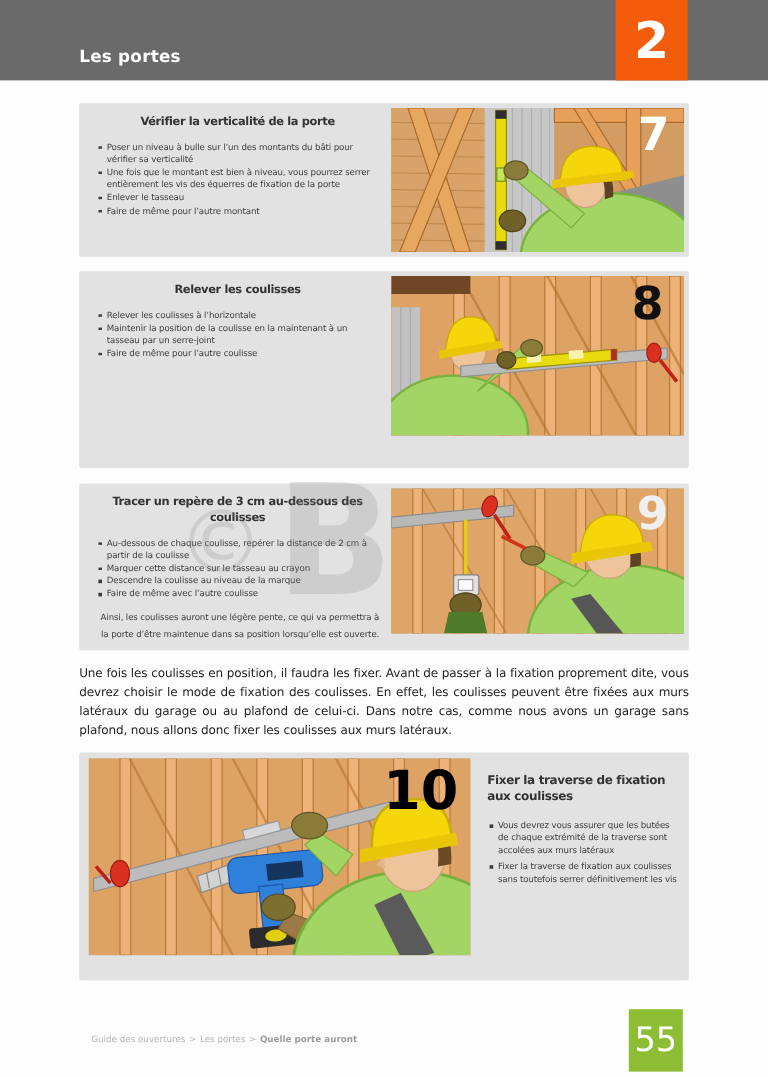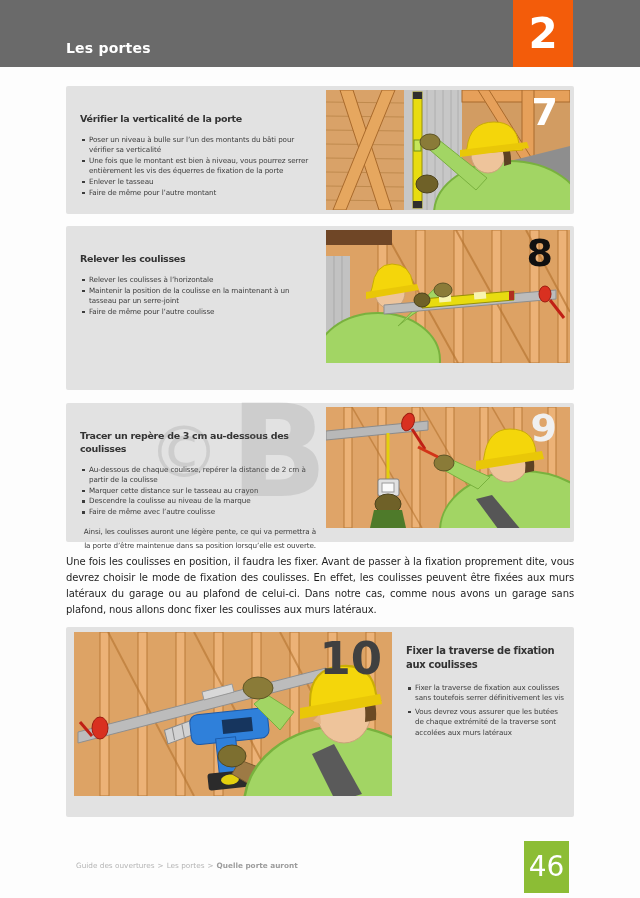--- a/index.html
+++ b/index.html
@@ -30,21 +30,21 @@
     margin-bottom:12px;position:relative;
   }
   #step7{height:128px;}
   #step8{height:164px;margin-bottom:13px;}
   #step9{height:139px;}
   #step10{height:190px;margin-bottom:0;margin-top:0;}
 
   .step-text{flex:1;min-width:0;padding:8px 10px 6px 14px;}
   .step-title{
     font-size:9.5px;font-weight:bold;color:#333333;letter-spacing:-.3px;
-    text-align:left;line-height:1.35;margin-top:19px;
+    text-align:center;line-height:1.35;margin-top:2px;
   }
   #step10 .step-title{text-align:left;margin-top:9px;font-size:10px;}
   .step ul{list-style:none;margin:9px 0 0 0;padding:0;}
   .step li{
     position:relative;font-size:7.2px;letter-spacing:-.1px;color:#3d3d3d;
     line-height:1.38;padding-left:9px;margin-bottom:1px;
   }
   .step li::before{
     content:"";position:absolute;left:2px;top:4px;width:2.5px;height:2.5px;background:#3d3d3d;
   }
@@ -62,21 +62,21 @@
   #step10 .img-box{width:318px;height:164px;margin:5px 0 0 8px;}
   .img-box svg{display:block;width:100%;height:100%;}
 
   .step-num{
     position:absolute;font-weight:bold;font-size:38px;line-height:1;
     font-family:"DejaVu Sans","Liberation Sans",sans-serif;
   }
   #step7 .step-num{top:3px;right:12px;color:#ffffff;}
   #step8 .step-num{top:4px;right:17px;color:#101010;}
   #step9 .step-num{top:2px;right:13px;color:#f0f0f0;}
-  #step10 .step-num{top:4px;right:10px;color:#404040;font-size:45px;}
+  #step10 .step-num{top:4px;right:10px;color:#000000;font-size:45px;}
 
   .paragraph{
     font-size:10px;letter-spacing:-.1px;color:#1f1f1f;line-height:16px;
     text-align:justify;margin:12px 0 9px 0;
   }
 
   
   .watermark{
     position:absolute;left:148px;top:388px;z-index:6;pointer-events:none;
     display:flex;align-items:center;gap:10px;color:rgba(125,125,125,.20);
@@ -343,31 +343,31 @@
             <path d="M288,52 q16,12 14,36 l-11,2 q2,-24 -8,-34 z" fill="#6b4a24"></path>
             <path d="M236,70 q0,-34 32,-36 q30,-2 34,28 l4,6 -70,10 z" fill="#f4d60b" stroke="#c9ac06" stroke-width="2"></path>
             <polygon points="226,76 306,62 308,72 226,87" fill="#e9c708"></polygon>
           </g>
         </svg>
         <div class="step-num">10</div>
       </div>
       <div class="step-text">
         <div class="step-title">Fixer la traverse de fixation aux coulisses</div>
         <ul>
+          <li>Vous devrez vous assurer que les butées de chaque extrémité de la traverse sont accolées aux murs latéraux</li>
           <li>Fixer la traverse de fixation aux coulisses sans toutefois serrer définitivement les vis</li>
-          <li>Vous devrez vous assurer que les butées de chaque extrémité de la traverse sont accolées aux murs latéraux</li>
         </ul>
       </div>
     </div>
 
   </div>
 
   <div class="watermark">
     <span class="wm-symbol">©</span>
     <span class="wm-letter">B</span>
   </div>
 
   <div class="breadcrumb">
     <span>Guide des ouvertures</span><span class="sep">&gt;</span><span>Les portes</span><span class="sep">&gt;</span><span class="last">Quelle porte auront</span>
   </div>
-  <div class="page-num-box">46</div>
+  <div class="page-num-box">55</div>
 
 </div>
 
 </body></html>

